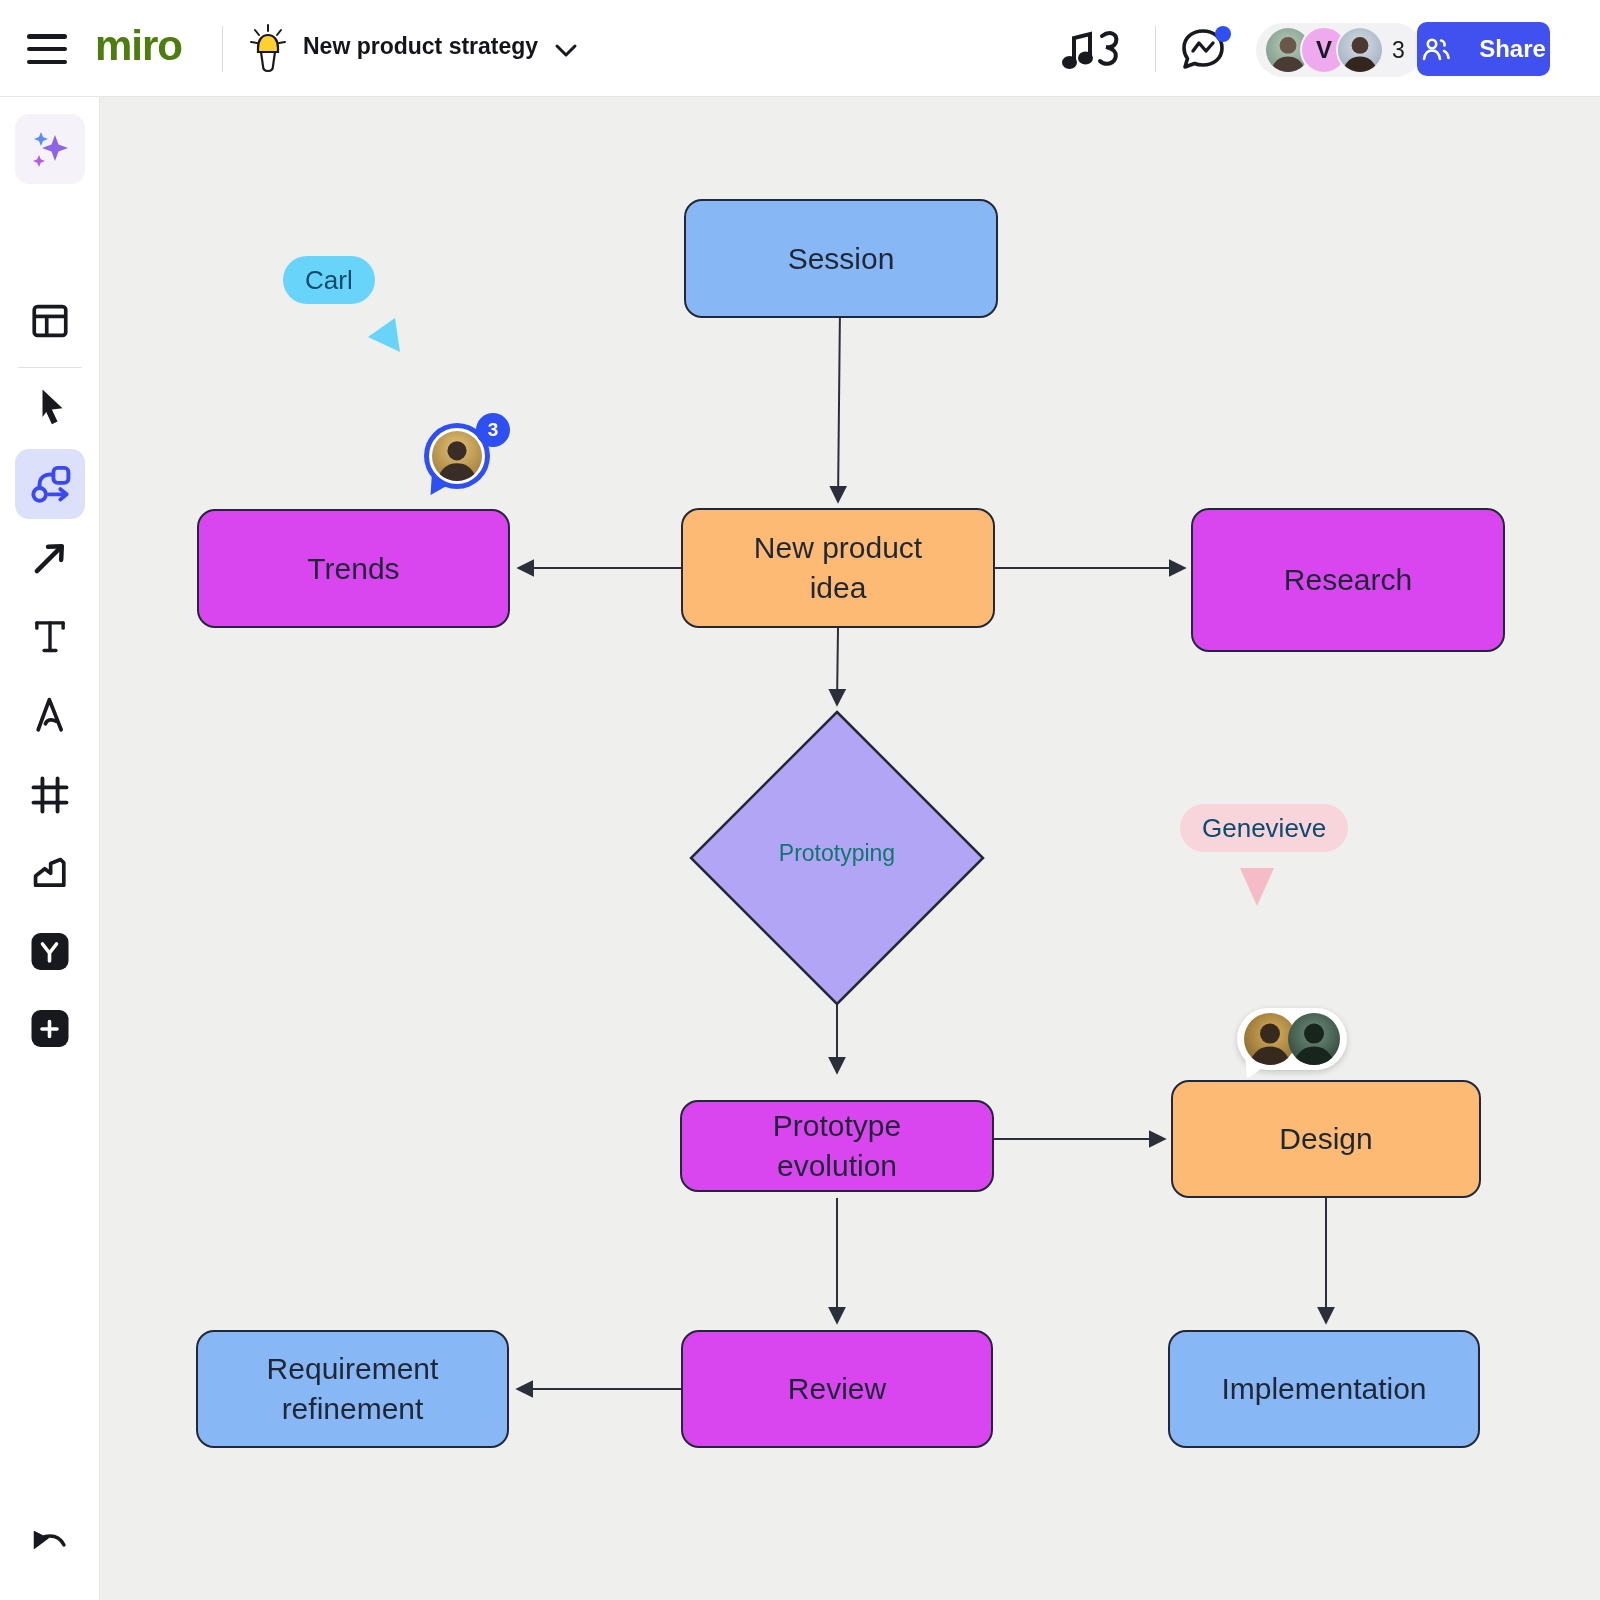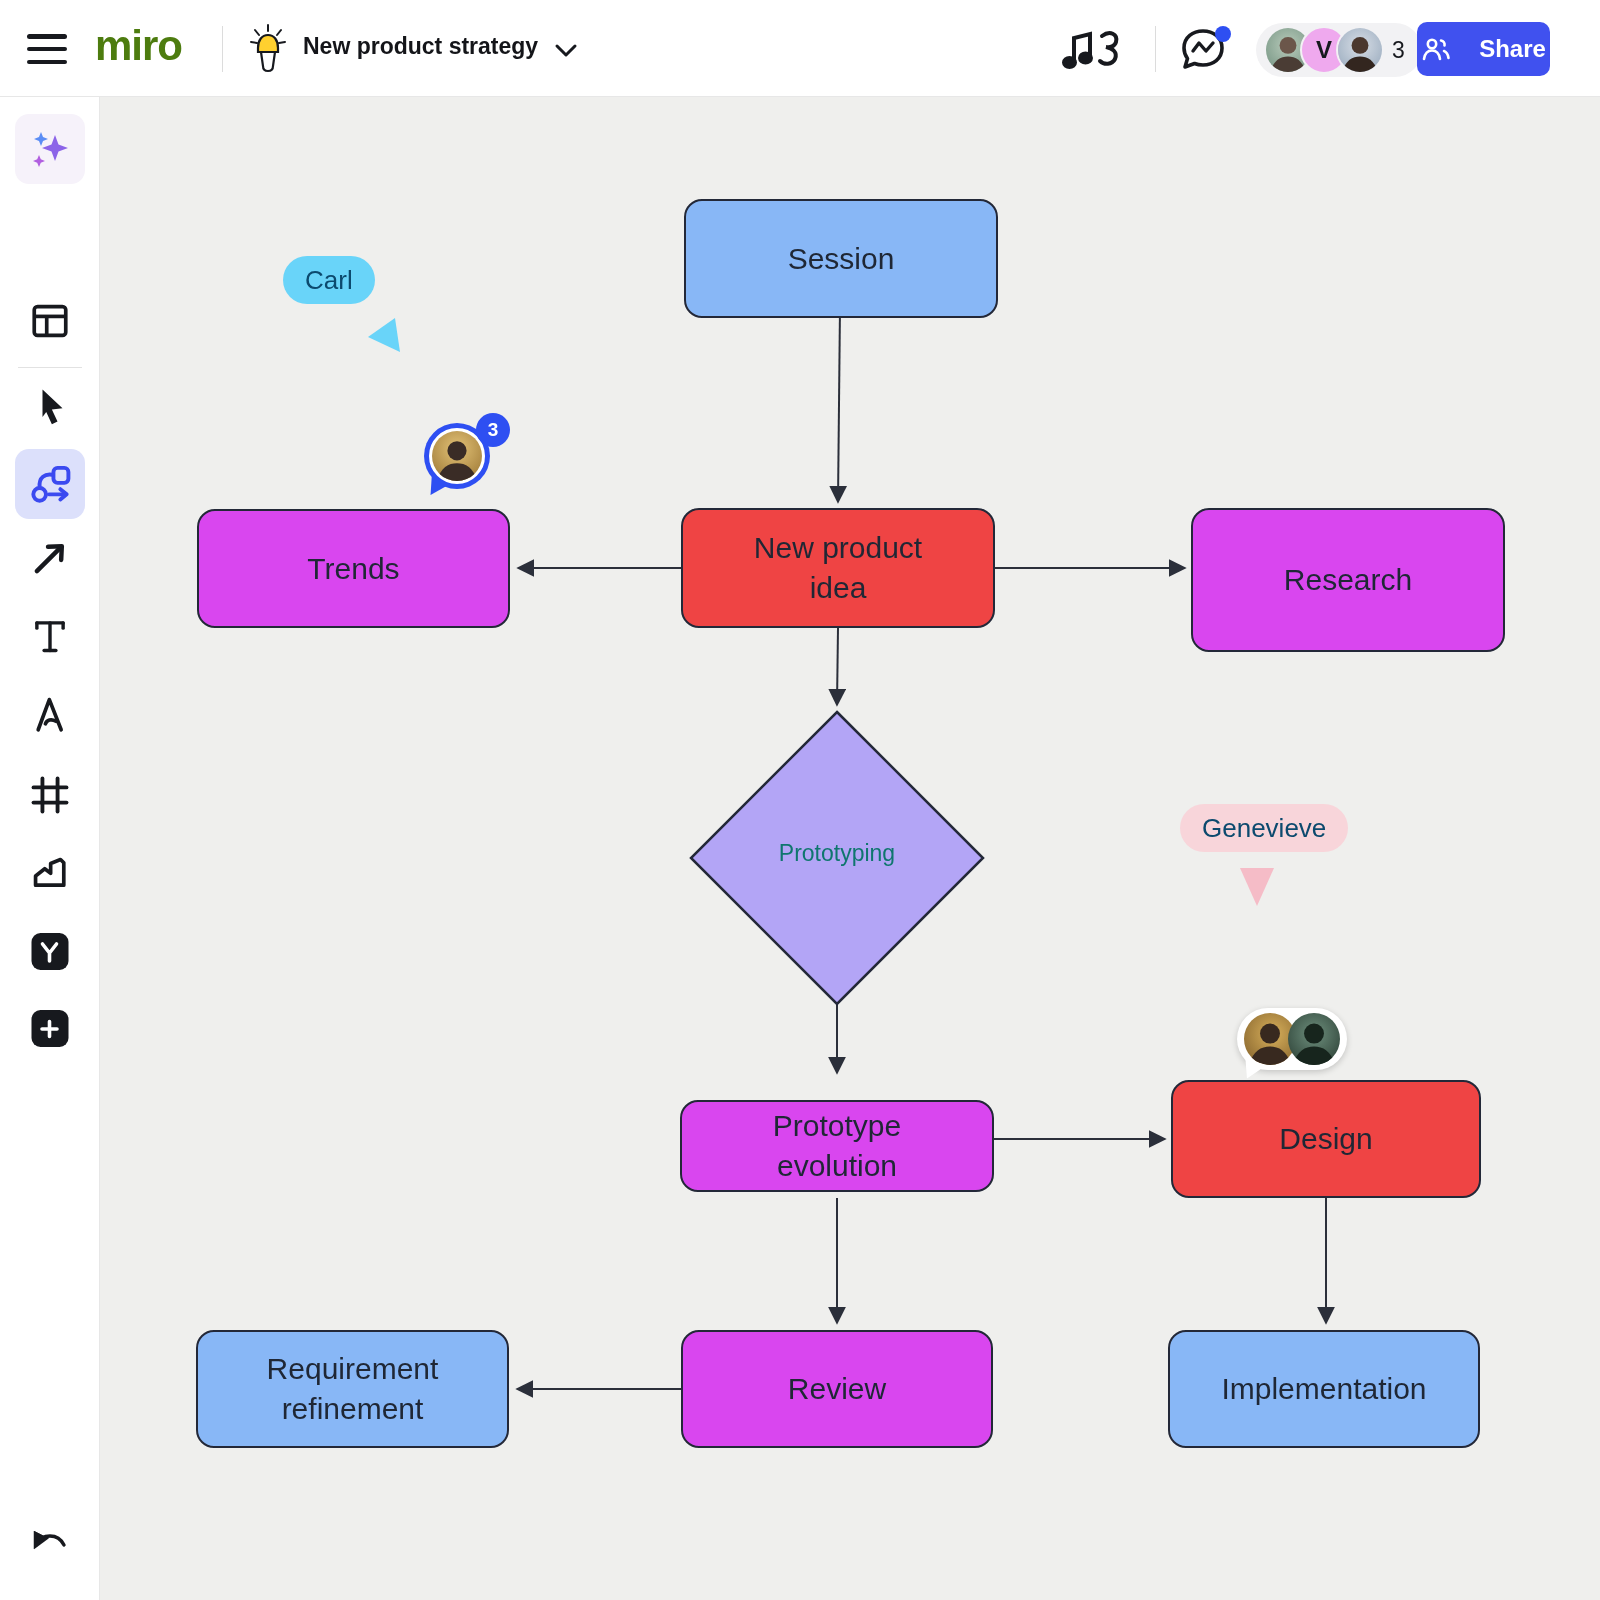--- a/index.html
+++ b/index.html
@@ -55,21 +55,21 @@
   .side-divider { position:absolute; left:18px; top:270px; width:64px; height:1px; background:#E2E2E2; }
   .appbtn { width:37px; height:37px; background:#17191E; border-radius:9px;
             display:flex; align-items:center; justify-content:center; }
 
   
   .node { position:absolute; border:2.5px solid #232838; border-radius:18px;
           display:flex; align-items:center; justify-content:center; text-align:center;
           font-size:30px; color:#1F2735; line-height:1.32; z-index:2; cursor:pointer; }
   .node.blue   { background:#88B7F6; }
   .node.yellow { background:#d946ef; }
-  .node.orange { background:#ef4444; }
+  .node.orange { background:#fdba74; }
   #n-session  { left:684px; top:199px; width:314px; height:119px; }
   #n-trends   { left:197px; top:509px; width:313px; height:119px; }
   #n-idea     { left:681px; top:508px; width:314px; height:120px; padding:0 66px; }
   #n-research { left:1191px; top:508px; width:314px; height:144px; }
   #n-proto-ev { left:680px; top:1100px; width:314px; height:92px; padding:0 66px;border-radius:18px; }
   #n-design   { left:1171px; top:1080px; width:310px; height:118px; }
   #n-review   { left:681px; top:1330px; width:312px; height:118px; }
   #n-reqref   { left:196px; top:1330px; width:313px; height:118px; padding:0 36px; }
   #n-impl     { left:1168px; top:1330px; width:312px; height:118px; }
   .diamond-label { position:absolute; left:687px; top:840px; width:300px; text-align:center;

